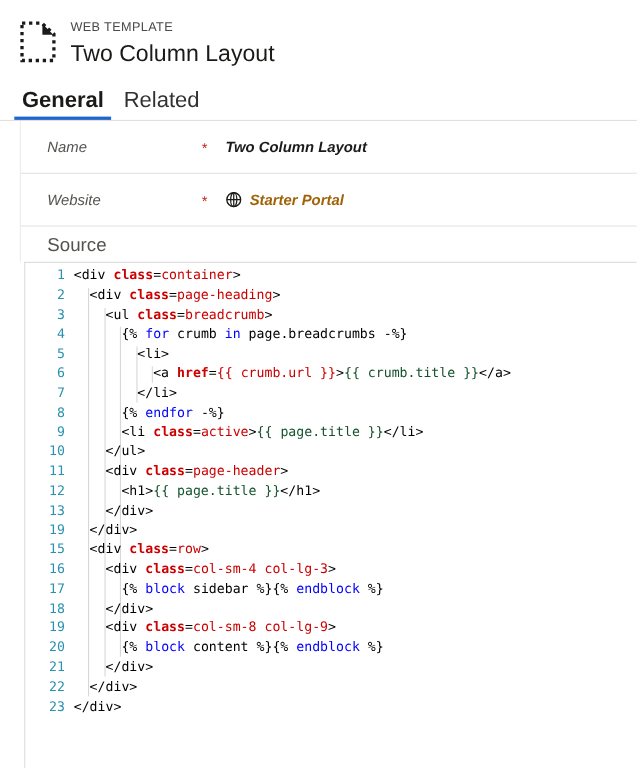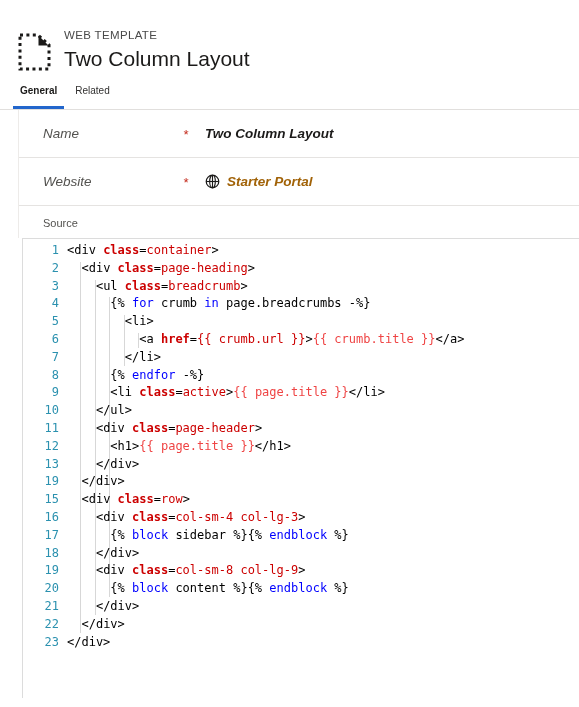--- a/index.html
+++ b/index.html
@@ -12,21 +12,21 @@
     background: #ffffff;
     font-family: "Liberation Sans", sans-serif;
     color: #323130;
     overflow: hidden;
     position: relative;
   }
 
   
   .record-header {
     display: flex;
-    align-items: flex-end;
+    align-items: flex-start;
     padding: 14px 0 0 16px;
     height: 72px;
     box-sizing: border-box;
   }
   .entity-icon {
     width: 34px;
     height: 40px;
     margin: 4px 12px 0 2px;
     flex: 0 0 auto;
   }
@@ -55,21 +55,21 @@
   .tab-strip {
     display: flex;
     align-items: flex-end;
     height: 38px;
     padding-left: 11px;
     border-bottom: 1px solid #e1dfdd;
     box-sizing: border-box;
   }
   .tab {
     position: relative;
-    font-size: 10px;
+    font-size: 20px;
     color: #323130;
     padding: 0 9px 9px 9px;
     cursor: pointer;
     line-height: 18px;
   }
   .tab.active {
     font-weight: bold;
     color: #1b1a19;
   }
   .tab.active::after {
@@ -127,21 +127,21 @@
   }
   .globe-icon {
     width: 15px;
     height: 15px;
     margin-right: 7px;
     flex: 0 0 auto;
   }
 
   
   .source-label {
-    font-size: 11px;
+    font-size: 17px;
     color: #53524f;
     padding: 8px 0 6px 24px;
     line-height: 18px;
   }
   .code-editor {
     margin-left: 22px;
     border-top: 1px solid #dcdcdc;
     border-left: 1px solid #dcdcdc;
     background: #ffffff;
     height: 460px;
@@ -173,21 +173,21 @@
   .code-text {
     position: relative;
     flex: 1 1 auto;
     white-space: pre;
     color: #000000;
   }
   .tok-tag   { color: #000000; }
   .tok-attr  { color: #cc0000; font-weight: bold; }
   .tok-val   { color: #cc0000; }
   .tok-kw    { color: #0000ff; }
-  .tok-out   { color: #ef4444; text-align: right; }
+  .tok-out   { color: #14532d; text-align: right; }
   .tok-plain { color: #000000; }
 
   .indent-guides {
     position: absolute;
     left: 44px;
     top: 3px;
     bottom: 0;
     pointer-events: none;
   }
   .guide {

